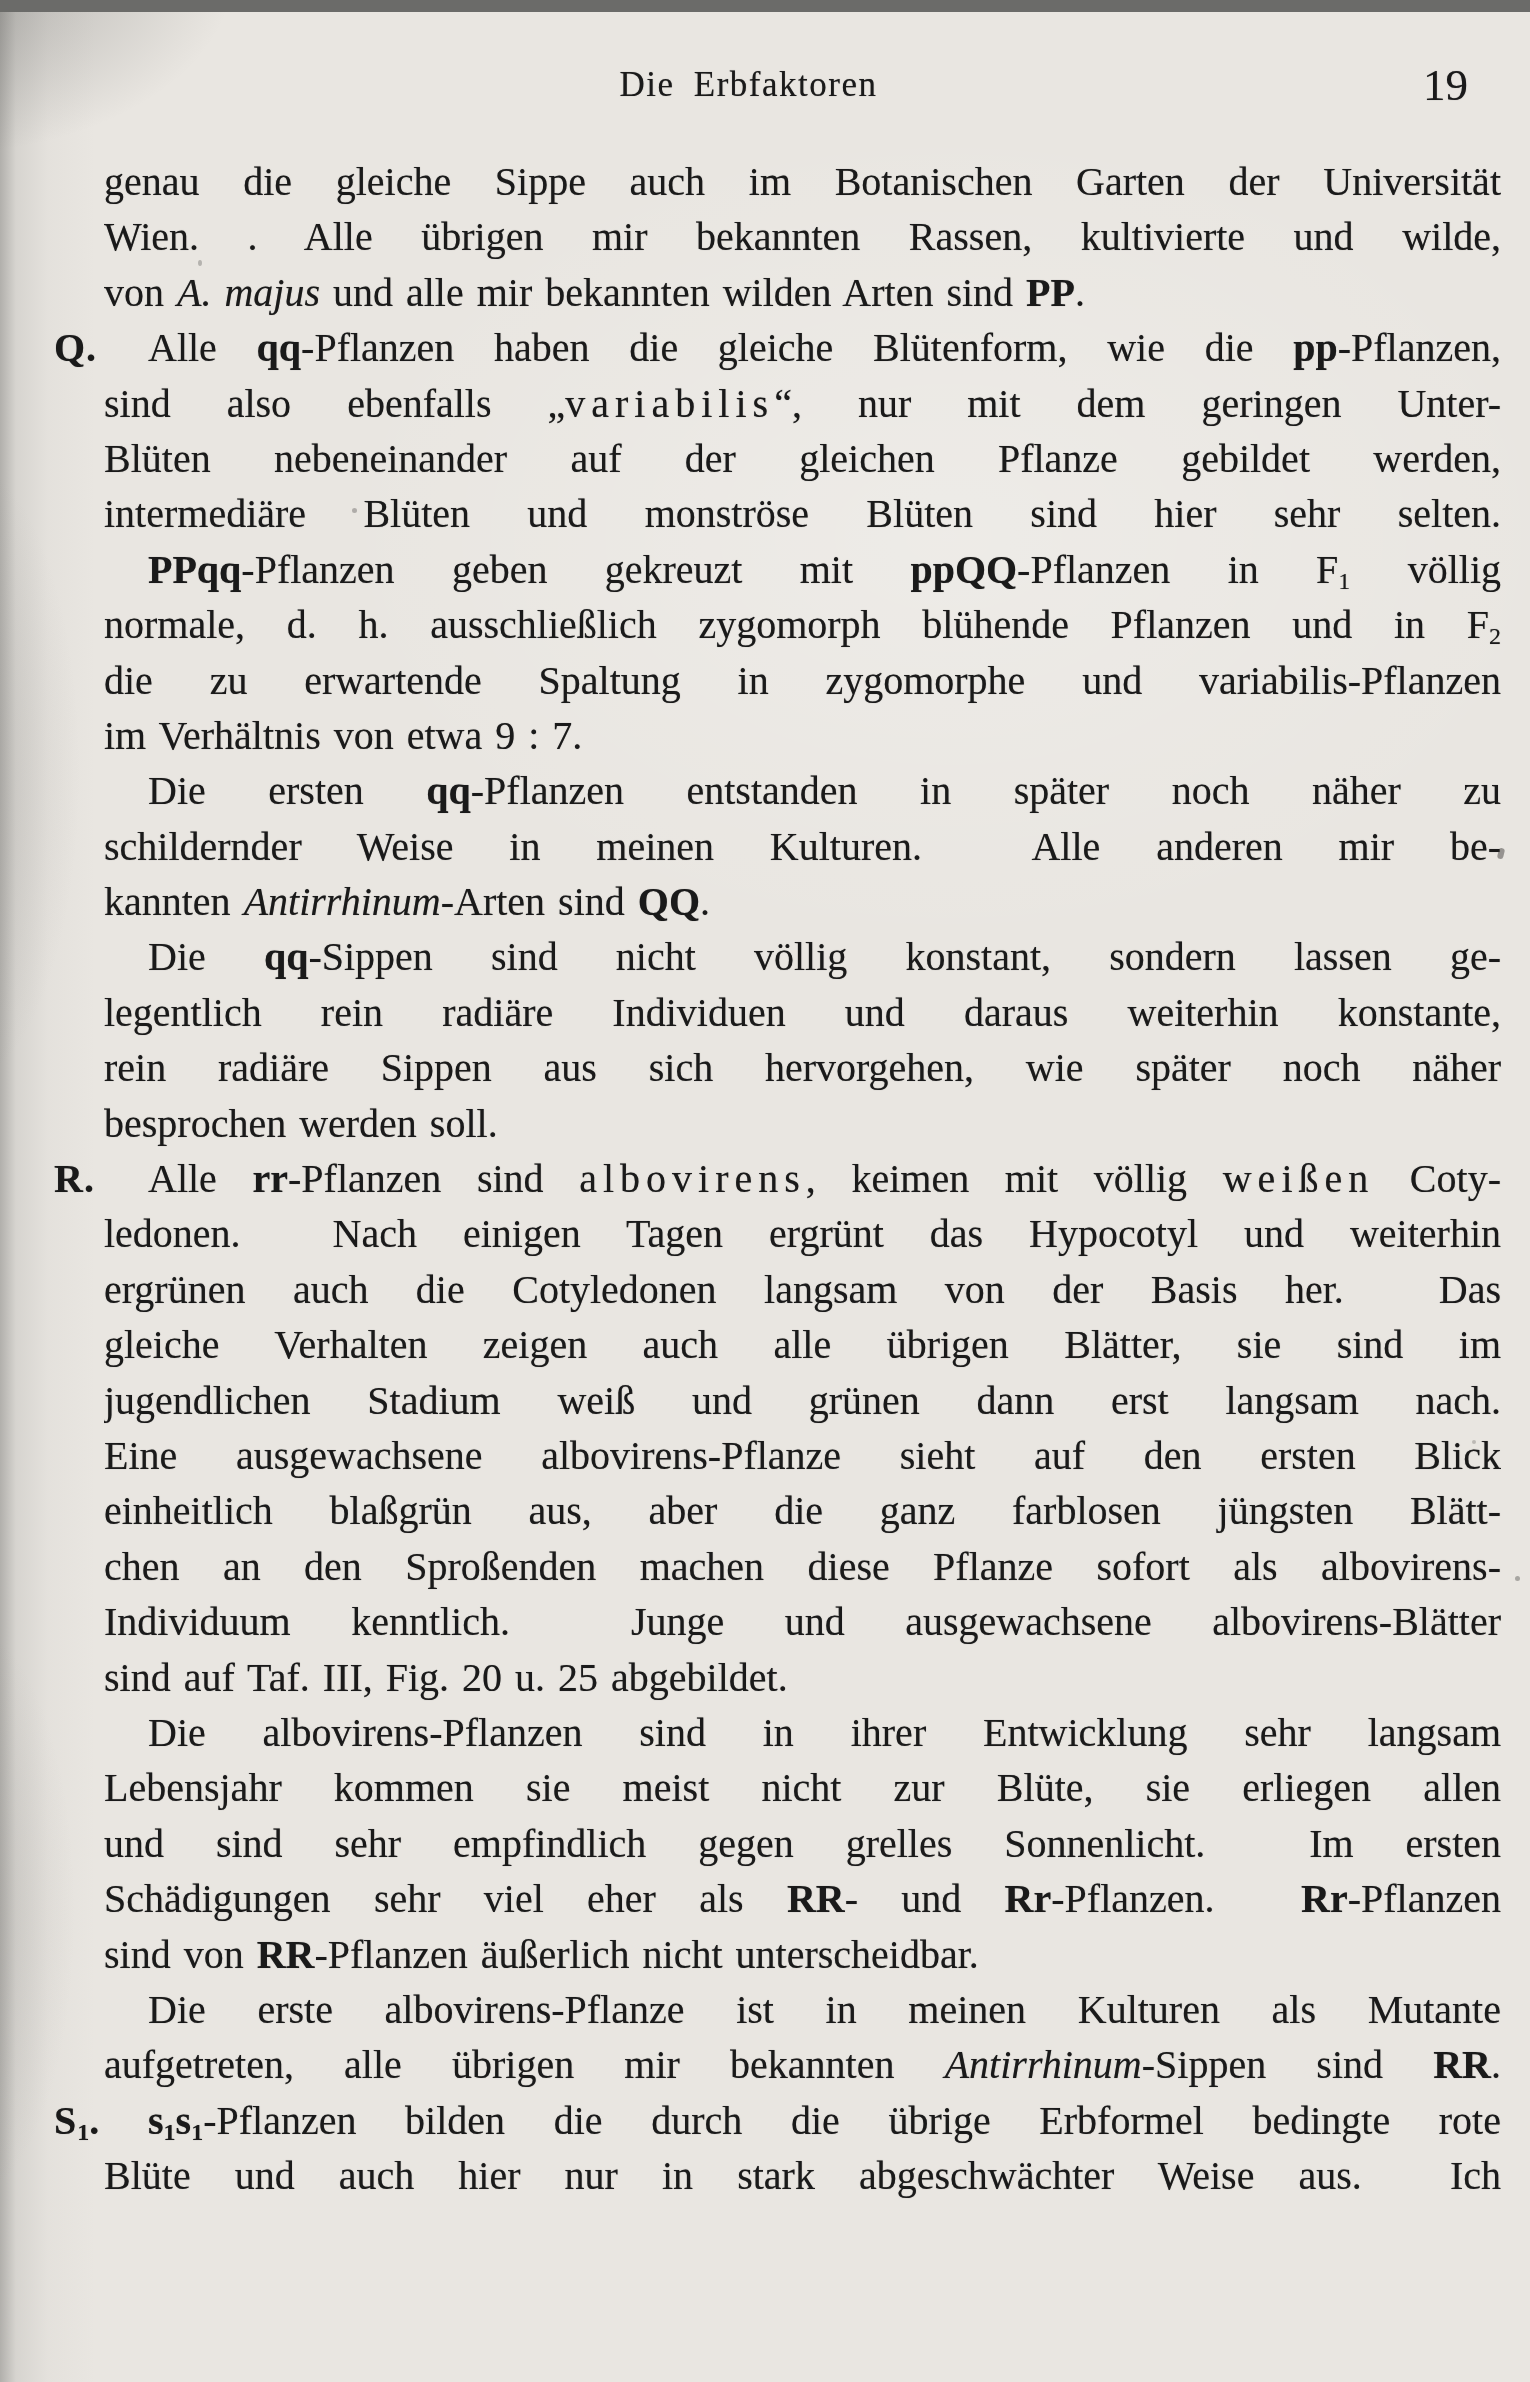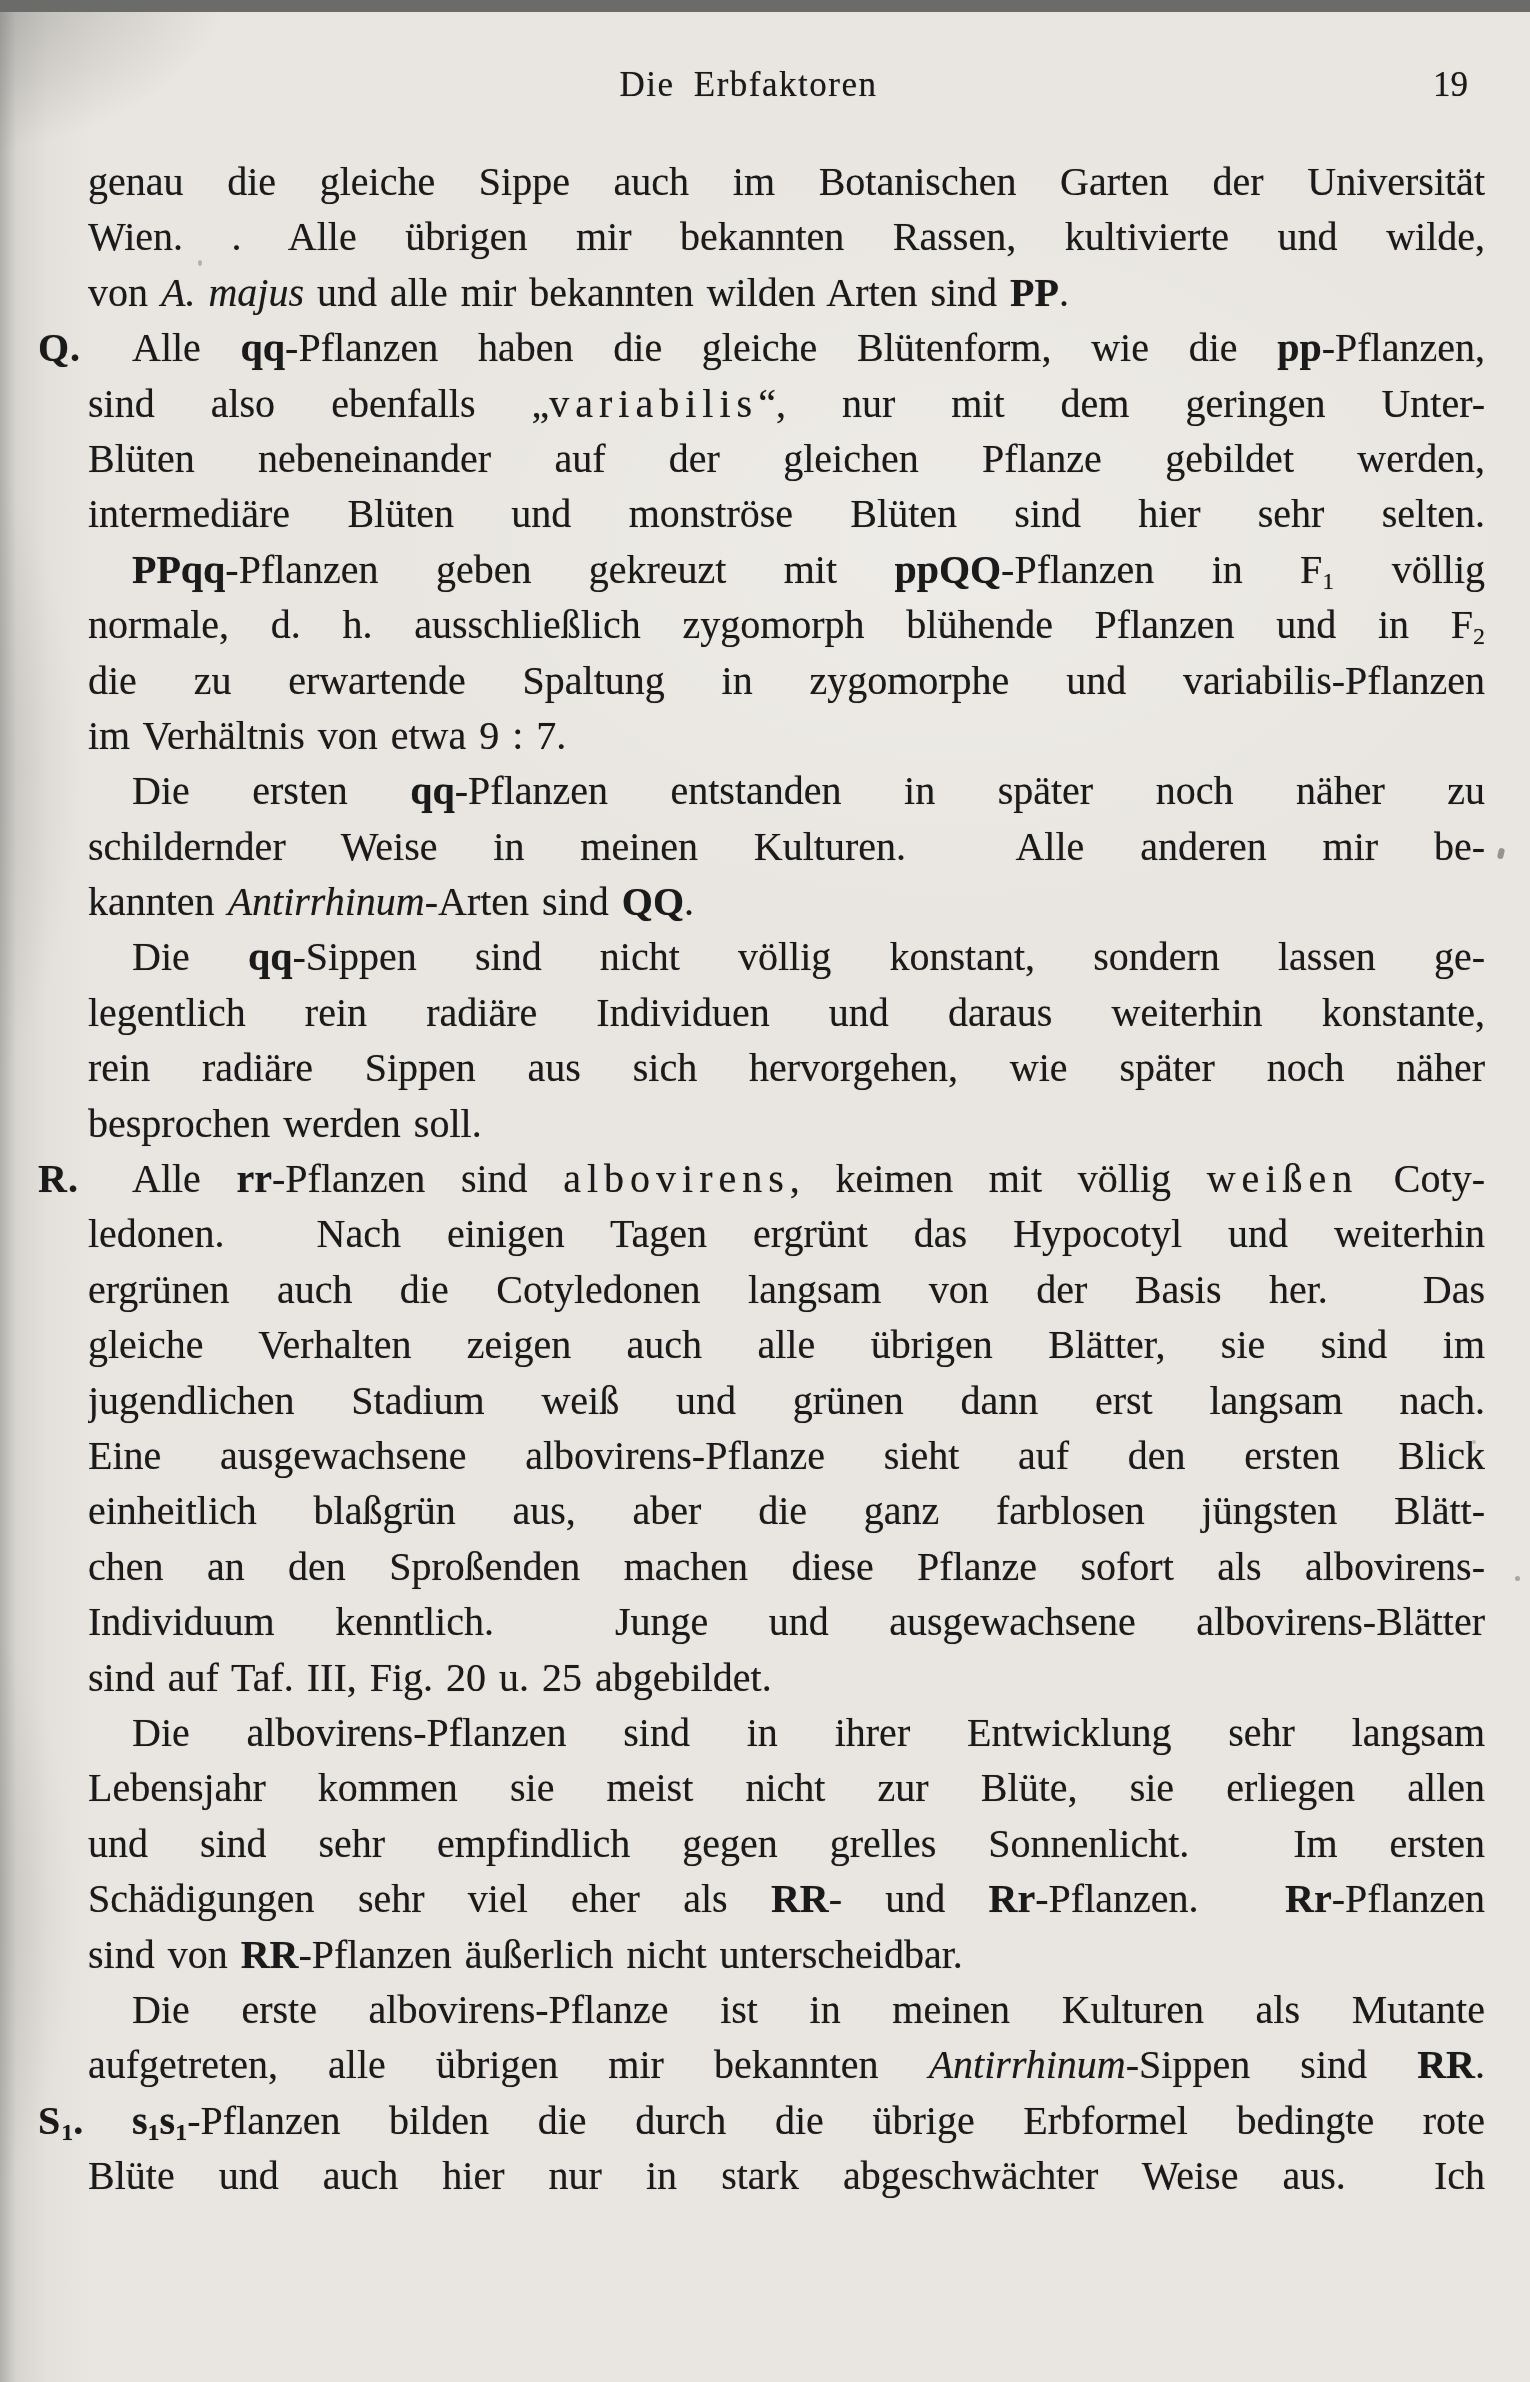--- a/index.html
+++ b/index.html
@@ -23,25 +23,25 @@
     position:absolute;left:88px;top:52px;width:1397px;
     text-align:center;font-size:35px;line-height:42px;
   }
   .running-head .title{
     display:inline-block;transform:translateX(-38px);
     letter-spacing:1.5px;word-spacing:9px;
     text-shadow:0 0 .8px rgba(20,20,20,.55);
   }
   .page-number{
     position:absolute;top:52px;right:62px;
-    font-size:35px;line-height:42px;
+    font-size:45px;line-height:42px;
     text-shadow:0 0 .8px rgba(20,20,20,.55);
   }
   .text-column{
-    position:absolute;left:88px;top:142px;width:1397px;
+    position:absolute;left:104px;top:142px;width:1397px;
     font-size:40px;line-height:55.4px;word-spacing:3px;
     text-shadow:0 0 .8px rgba(20,20,20,.5);
   }
   .paragraph{position:relative;}
   .line{height:55.4px;overflow:hidden;text-align:justify;}
   .line.j{text-align:justify;text-align-last:justify;}
   .line.e{text-align:left;text-align-last:left;}
   .line.ind{text-indent:44px;}
   .margin-label{
     position:absolute;left:-50px;top:0;font-weight:bold;

